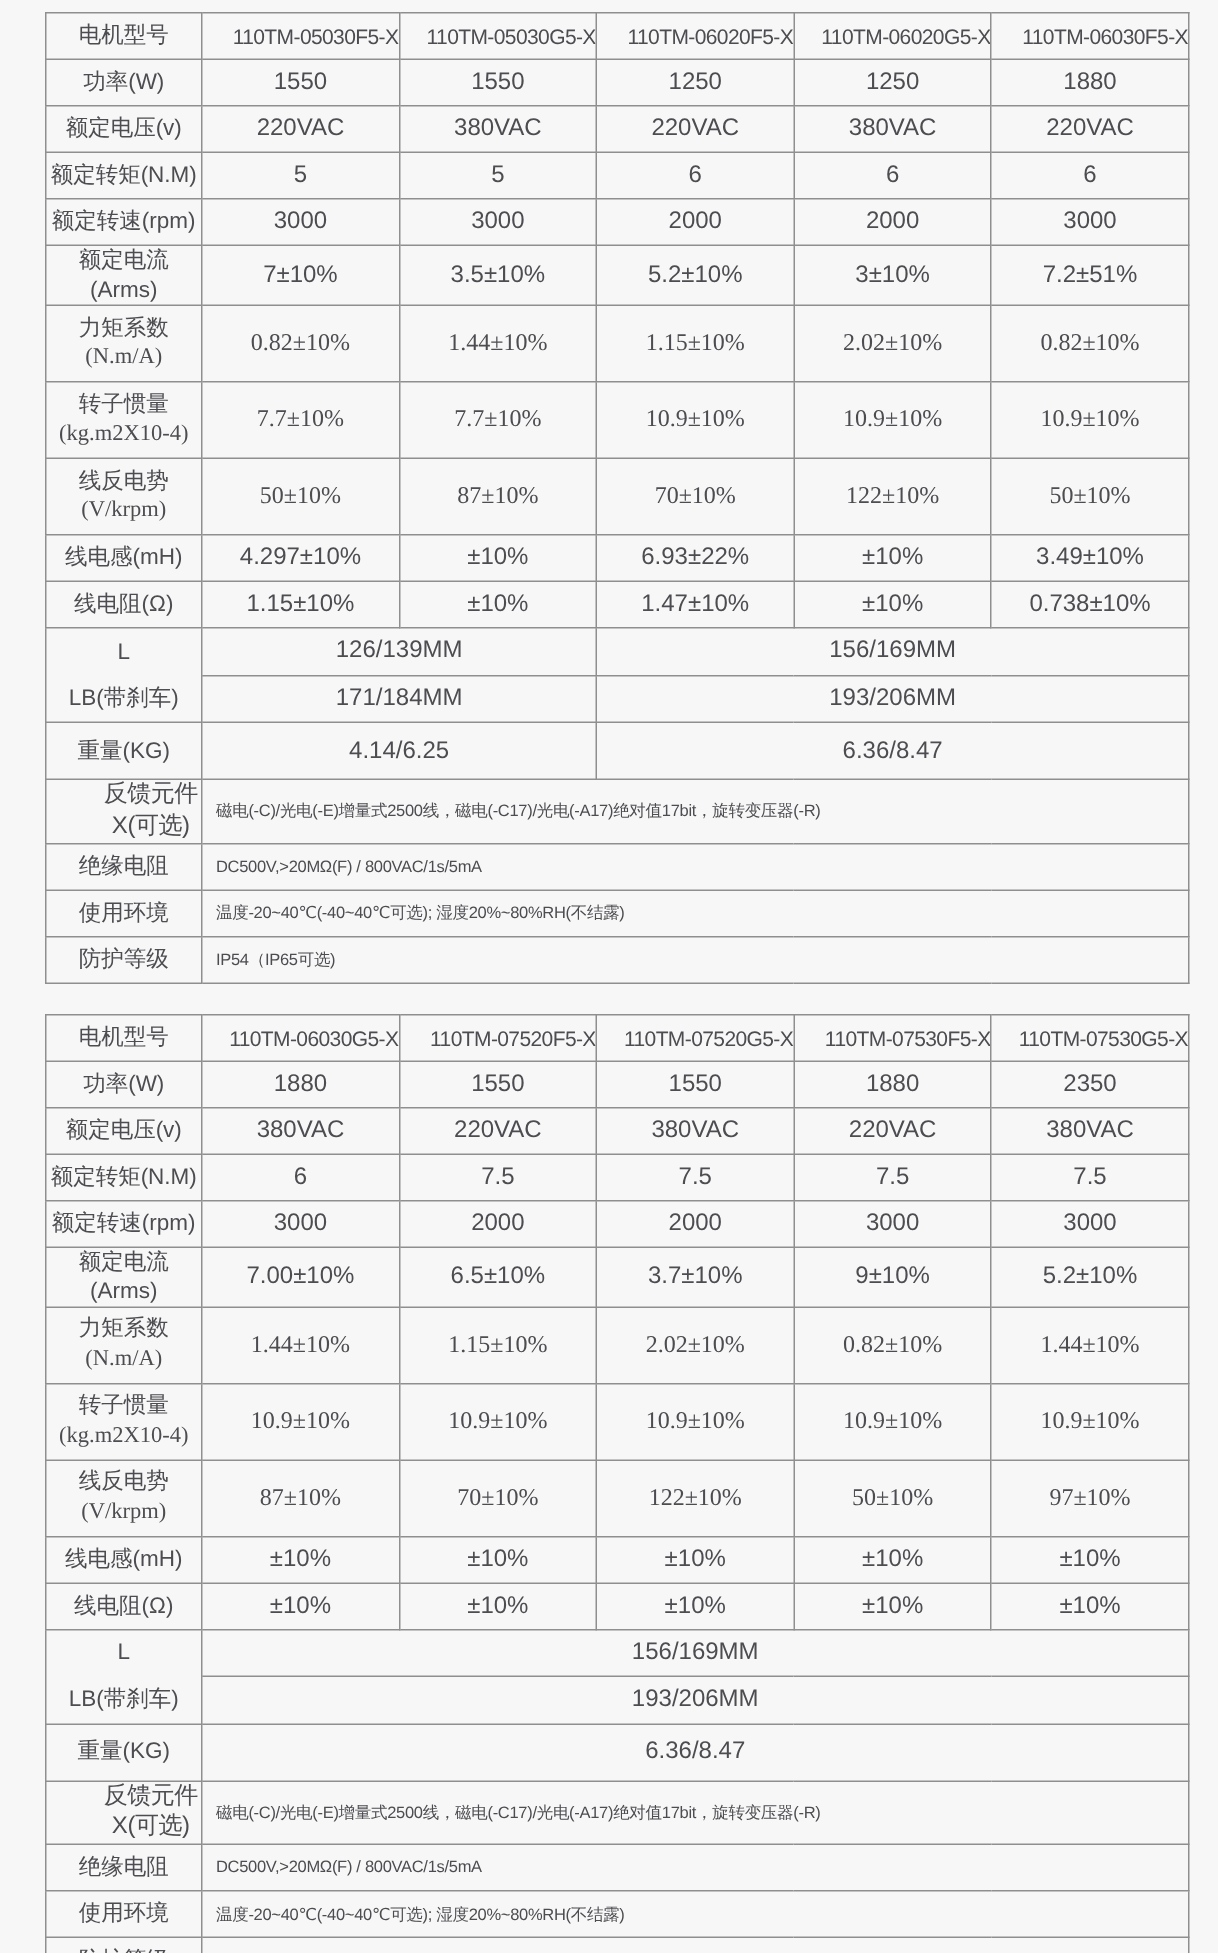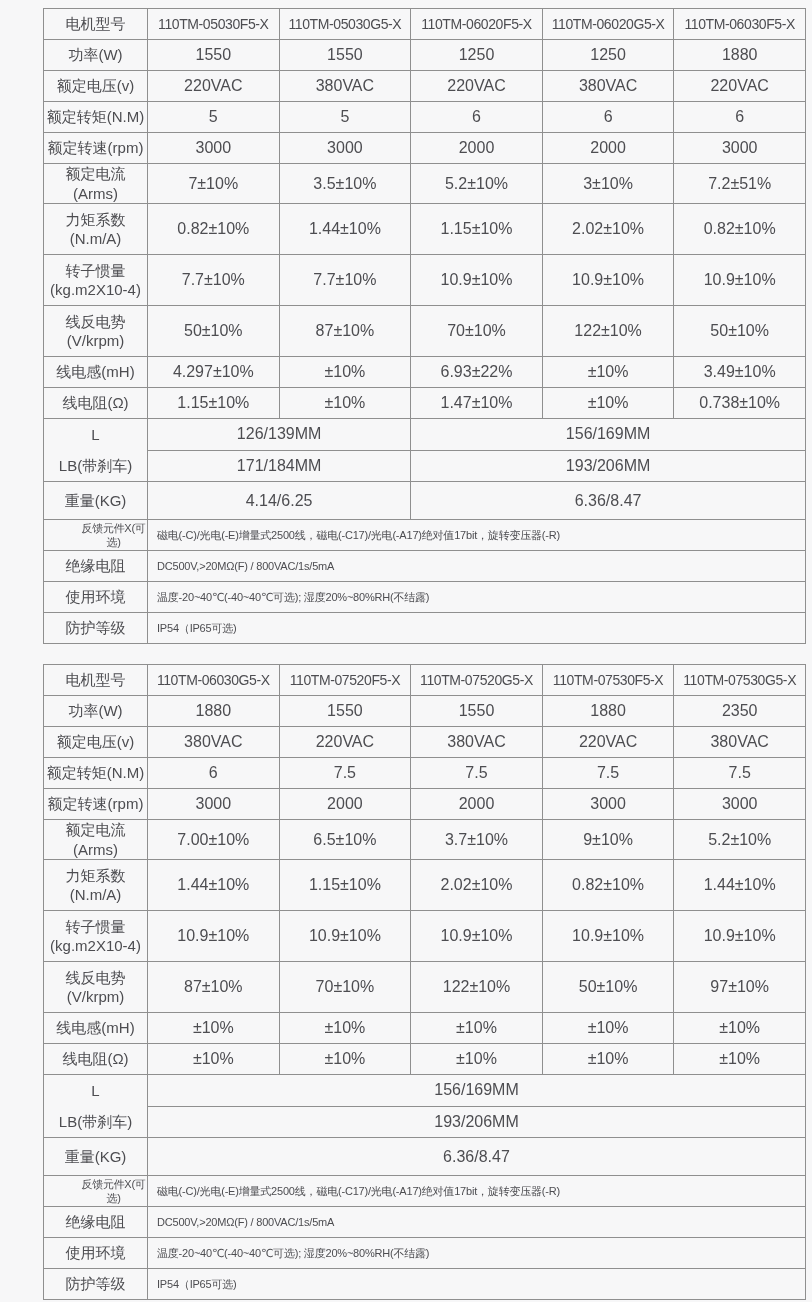--- a/index.html
+++ b/index.html
@@ -12,48 +12,49 @@
   .page {
     width: 812px;
     height: 1302px;
     overflow: hidden;
     box-sizing: border-box;
   }
   table.spec-table {
     border-collapse: collapse;
     table-layout: fixed;
     width: 762px;
-    margin-left: 43px;
+    margin-left: 30px;
     color: #4d4d51;
   }
   table.spec-table.first { margin-top: 8px; }
   table.spec-table.second { margin-top: 20px; }
   td {
     border: 1px solid #8f8f8f;
     text-align: center;
     vertical-align: middle;
     padding: 0;
     font-size: 16px;
     color: #4d4d51;
     overflow: hidden;
   }
   tr.h-row   { height: 31px; }
-  tr.tall    { height: 51px; }
+  tr.tall    { height: 51px; font-family: Liberation Serif, serif; }
   tr.weight  { height: 38px; }
   td.lbl {
     font-size: 15px;
     white-space: pre-line;
     line-height: 1.3;
     letter-spacing: 0;
   }
-  td.lbl.fit { font-size: 11px; letter-spacing: -0.3px; padding-left: 36px; }
+  td.lbl.fit { font-size: 16px; letter-spacing: -0.3px; padding-left: 36px; }
   td.model {
     font-size: 14px;
     letter-spacing: -0.4px;
     white-space: nowrap;
+    text-align: right;
   }
   td.val { font-size: 16px; }
   td.val.left {
     text-align: left;
     padding-left: 9px;
     font-size: 11px;
     letter-spacing: -0.2px;
     white-space: nowrap;
   }
   td.dual { padding: 0; }

